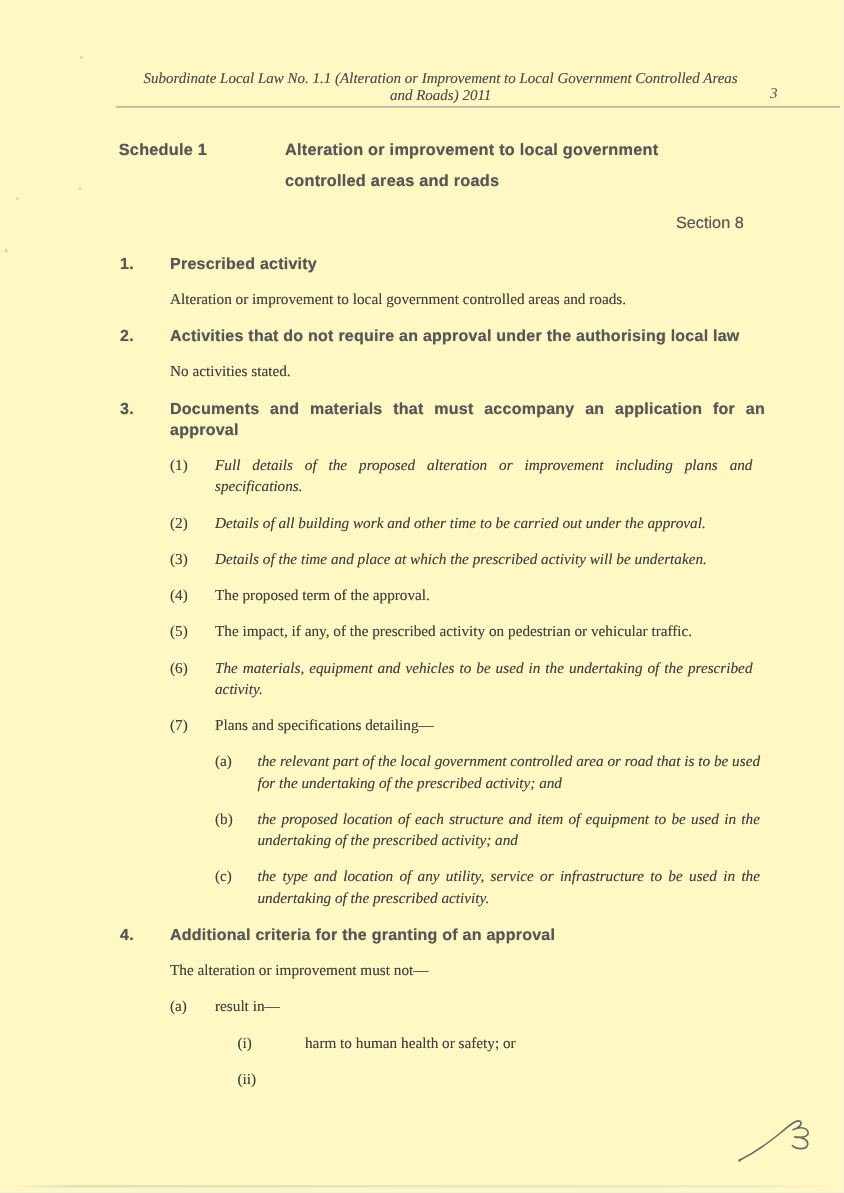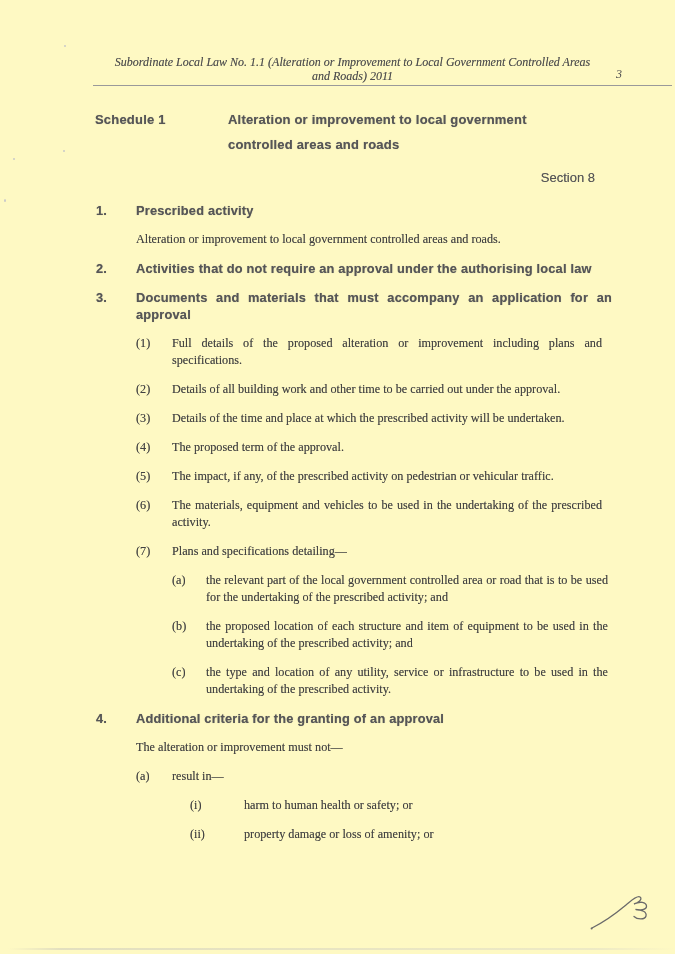--- a/index.html
+++ b/index.html
@@ -75,21 +75,21 @@
   .lvl1 { margin-left:40px; }
   .lvl1 > .marker { width:36px;  flex-shrink:0; }
   .lvl1 > .text   { width:430px; }
   .lvl2 { margin-left:76px; }
   .lvl2 > .marker { width:34px;  flex-shrink:0; }
   .lvl2 > .text   { width:402px; }
   .lvl3 { margin-left:94px; }
   .lvl3 > .marker { width:54px;  flex-shrink:0; }
   .lvl3 > .text   { flex:1; }
 
-  .j { text-align:justify; }
+  .j { text-align:justify;font-style:italic; }
   .one-line { white-space:nowrap; }
 
   
   .initials { position:absolute; left:588px; top:890px; width:70px; height:44px; }
   .initials svg { width:100%; height:100%; }
   .scan-edge {
     position:absolute; bottom:4px; left:8px; right:0; height:2px;
     background:linear-gradient(90deg, rgba(185,185,185,0), rgba(185,185,185,.4) 8%, rgba(200,200,200,.3) 88%, rgba(185,185,185,0));
   }
   .speck { position:absolute; background:#c9c9c9; border-radius:50%; }
@@ -123,20 +123,21 @@
     <div class="sec-head block">
       <span class="num">1.</span>
       <span class="htext nowrap">Prescribed activity</span>
     </div>
     <div class="para block">Alteration or improvement to local government controlled areas and roads.</div>
 
     <div class="sec-head block">
       <span class="num">2.</span>
       <span class="htext nowrap">Activities that do not require an approval under the authorising local law</span>
     </div>
+    <div class="para block">No activities stated.</div>
 
     <div class="sec-head block">
       <span class="num">3.</span>
       <span class="htext wide-just">Documents and materials that must accompany an application for an approval</span>
     </div>
 
     <div class="row lvl1 block">
       <span class="marker">(1)</span>
       <span class="text j">Full details of the proposed alteration or improvement including plans and specifications.</span>
     </div>
@@ -186,21 +187,20 @@
     <div class="row lvl1 block">
       <span class="marker">(a)</span>
       <span class="text">result in—</span>
     </div>
     <div class="row lvl3 block">
       <span class="marker">(i)</span>
       <span class="text">harm to human health or safety; or</span>
     </div>
     <div class="row lvl3 block">
       <span class="marker">(ii)</span>
-      <span class="text">property damage or loss of amenity; or</span>
     </div>
 
   </div>
 
   <div class="initials">
     <svg viewBox="0 0 70 44" xmlns="http://www.w3.org/2000/svg">
       <path d="M4 38 C 12 34, 26 25, 38 15 C 43 11, 49 5, 52 7 C 55 9, 50 13, 46 14
                C 52 11, 58 12, 58.5 16 C 59 20, 51 20.5, 47.5 19.5
                C 54 19.5, 59 22, 58 26 C 57 30, 49 29.5, 46 26.5" fill="none" stroke="#6a6a6a" stroke-width="1.3" stroke-linecap="round"></path>
       <circle cx="3.6" cy="38.4" r="1" fill="#6a6a6a"></circle>

